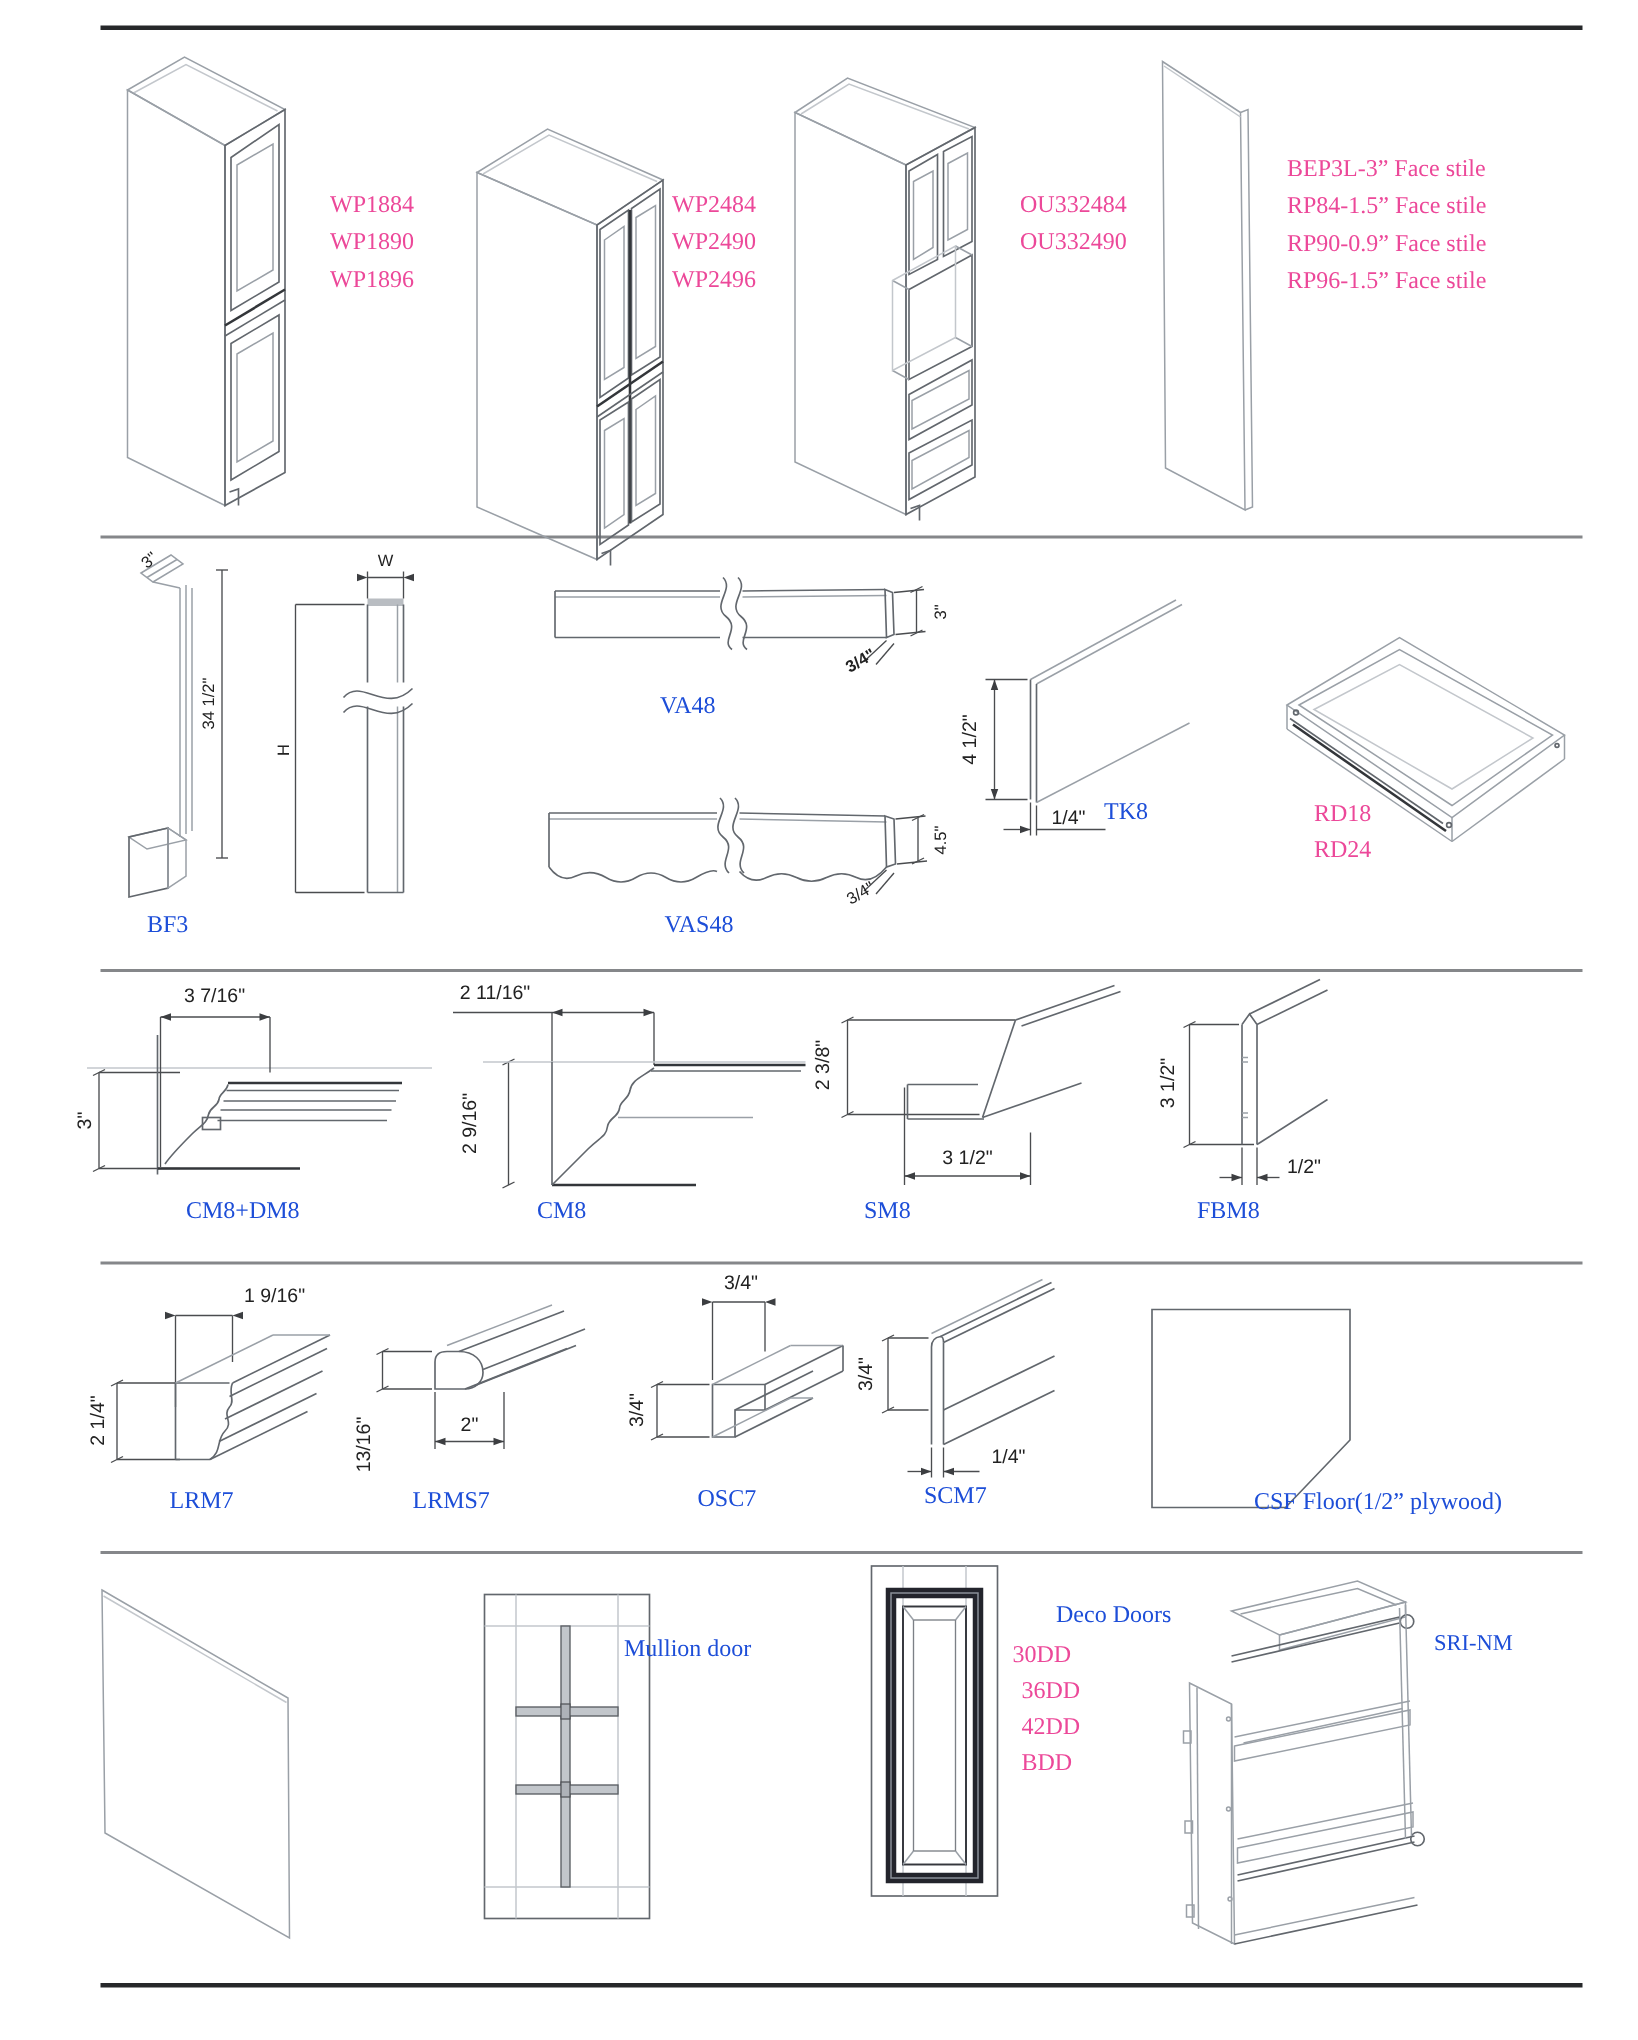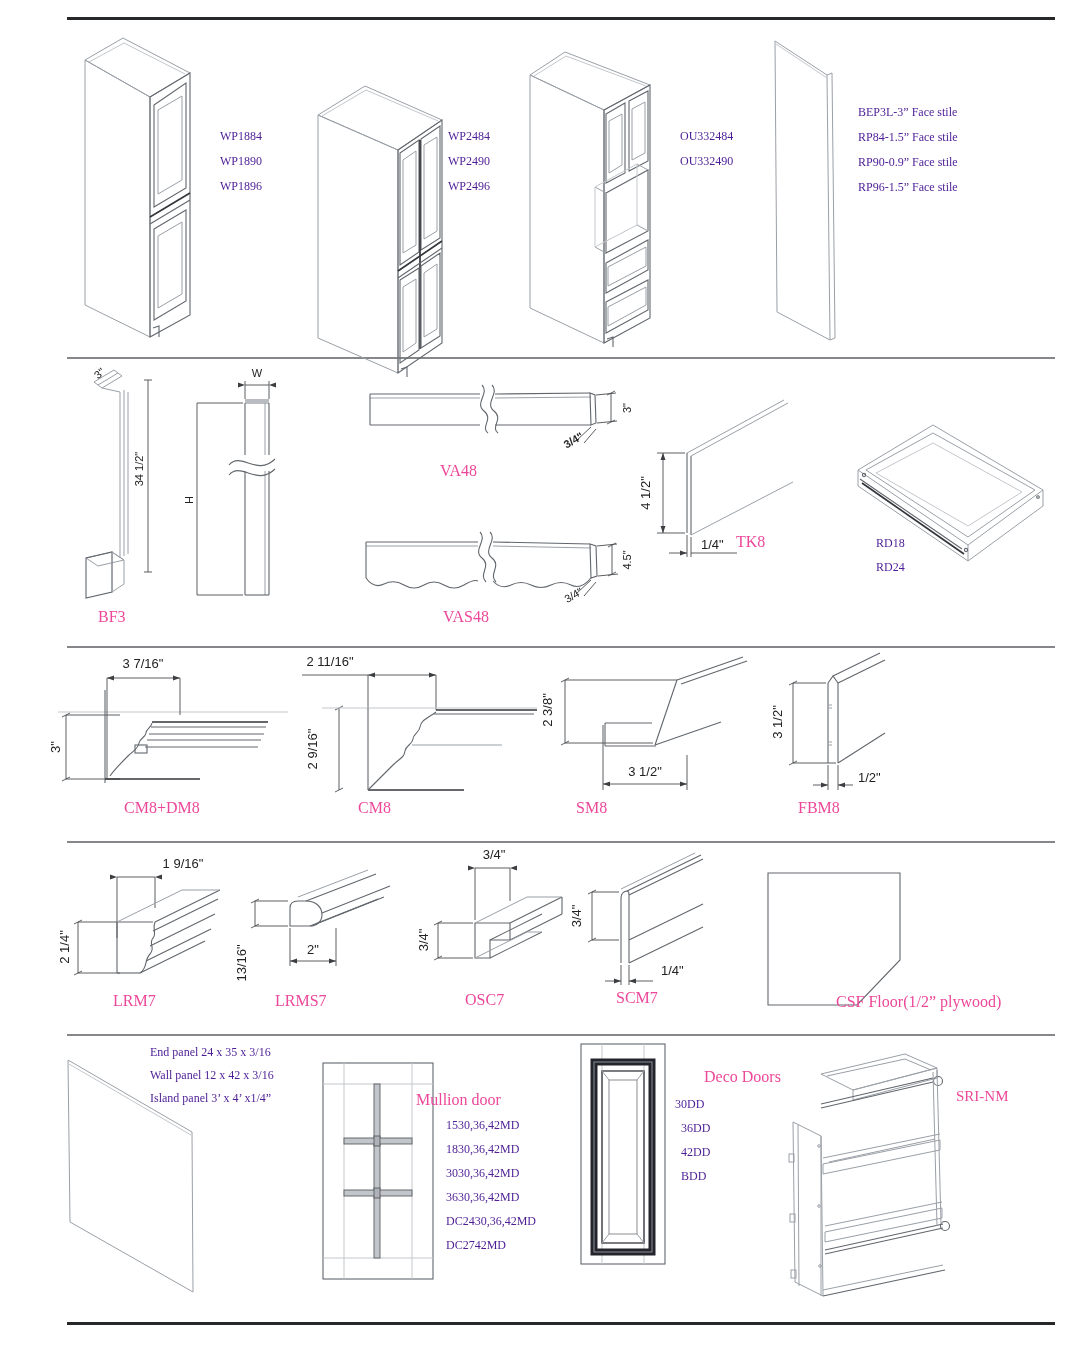--- a/index.html
+++ b/index.html
@@ -1,21 +1,21 @@
 <!DOCTYPE html>
 <html><head>
 <meta charset="utf-8">
 <style>
   html,body{margin:0;padding:0;background:#ffffff}
   .page{position:relative;width:1092px;height:1360px;background:#ffffff;overflow:hidden;
         font-family:"Liberation Serif",serif;color:#111}
   .rule{position:absolute;left:67px;width:988px;height:2px;background:#85878a}
   .rule.dark{background:#26282a;height:3px}
-  .lbl{position:absolute;font-size:16px;color:#ec4899;white-space:nowrap}
-  .stack{position:absolute;font-size:12px;color:#4c1d95}
+  .lbl{position:absolute;font-size:16px;color:#1d4ed8;white-space:nowrap}
+  .stack{position:absolute;font-size:16px;color:#ec4899}
   .stack > div{white-space:nowrap}
   .lh25 > div{line-height:25px}
   .lh24 > div{line-height:24px}
   .lh23 > div{line-height:23px}
   .ind > div + div{padding-left:6px}
   svg{position:absolute;overflow:visible}
   .lt{stroke:#9aa0a7;stroke-width:1;fill:none}
   .lt2{stroke:#c3c7cc;stroke-width:1;fill:none}
   .md{stroke:#62676d;stroke-width:1.1;fill:none}
   .dk{stroke:#33363a;stroke-width:1.7;fill:none}
@@ -438,47 +438,34 @@
 
   <svg style="left:762px;top:865px" width="295" height="148" viewBox="0 0 295 148">
     <polygon class="md" points="6,8 138,8 138,95 95,140 6,140"></polygon>
   </svg>
   <div class="lbl" style="left:836px;top:993px">CSF Floor(1/2” plywood)</div>
 
   <svg style="left:60px;top:1050px" width="145" height="248" viewBox="0 0 145 248">
     <polygon class="lt" points="8,10 132,82 133,242 10,172"></polygon>
     <line class="lt2" x1="9" y1="14" x2="131" y2="85"></line>
   </svg>
-  <div class="stack lh23" style="left:150px;top:1041px">
-    <div>End panel 24 x 35 x 3/16</div>
-    <div>Wall panel 12 x 42 x 3/16</div>
-    <div>Island panel 3’ x 4’ x1/4”</div>
-  </div>
 
   <svg style="left:322px;top:1062px" width="112" height="218" viewBox="0 0 112 218">
     <rect class="md" x="1" y="1" width="110" height="216" fill="#fff"></rect>
     <line class="lt2" x1="22" y1="1" x2="22" y2="217"></line>
     <line class="lt2" x1="90" y1="1" x2="90" y2="217"></line>
     <line class="lt2" x1="1" y1="22" x2="111" y2="22"></line>
     <line class="lt2" x1="1" y1="196" x2="111" y2="196"></line>
     <rect x="52" y="22" width="6" height="174" fill="#c2c6cb" stroke="#5a5e63" stroke-width="0.9"></rect>
     <rect x="22" y="76" width="68" height="6" fill="#c2c6cb" stroke="#5a5e63" stroke-width="0.9"></rect>
     <rect x="22" y="128" width="68" height="6" fill="#c2c6cb" stroke="#5a5e63" stroke-width="0.9"></rect>
     <rect x="52" y="74" width="6" height="10" fill="#aeb2b8" stroke="#4c4f53" stroke-width="0.8"></rect>
     <rect x="52" y="126" width="6" height="10" fill="#aeb2b8" stroke="#4c4f53" stroke-width="0.8"></rect>
   </svg>
   <div class="lbl" style="left:416px;top:1091px">Mullion door</div>
-  <div class="stack lh24" style="left:446px;top:1113px">
-    <div>1530,36,42MD</div>
-    <div>1830,36,42MD</div>
-    <div>3030,36,42MD</div>
-    <div>3630,36,42MD</div>
-    <div>DC2430,36,42MD</div>
-    <div>DC2742MD</div>
-  </div>
 
   <svg style="left:578px;top:1042px" width="92" height="228" viewBox="0 0 92 228">
     <rect class="md" x="3" y="2" width="84" height="220" fill="#fff"></rect>
     <line class="lt2" x1="24" y1="2" x2="24" y2="222"></line>
     <line class="lt2" x1="66" y1="2" x2="66" y2="222"></line>
     <rect x="16" y="20" width="58" height="190" fill="none" stroke="#23242c" stroke-width="7"></rect>
     <rect x="16" y="20" width="58" height="190" fill="none" stroke="#8a8f98" stroke-width="1"></rect>
     <rect x="24" y="29" width="42" height="172" fill="none" stroke="#35373d" stroke-width="1.3"></rect>
     <rect x="31" y="38" width="28" height="154" fill="none" stroke="#7c8086" stroke-width="0.9"></rect>
     <line class="lt" x1="24" y1="29" x2="31" y2="38"></line>

